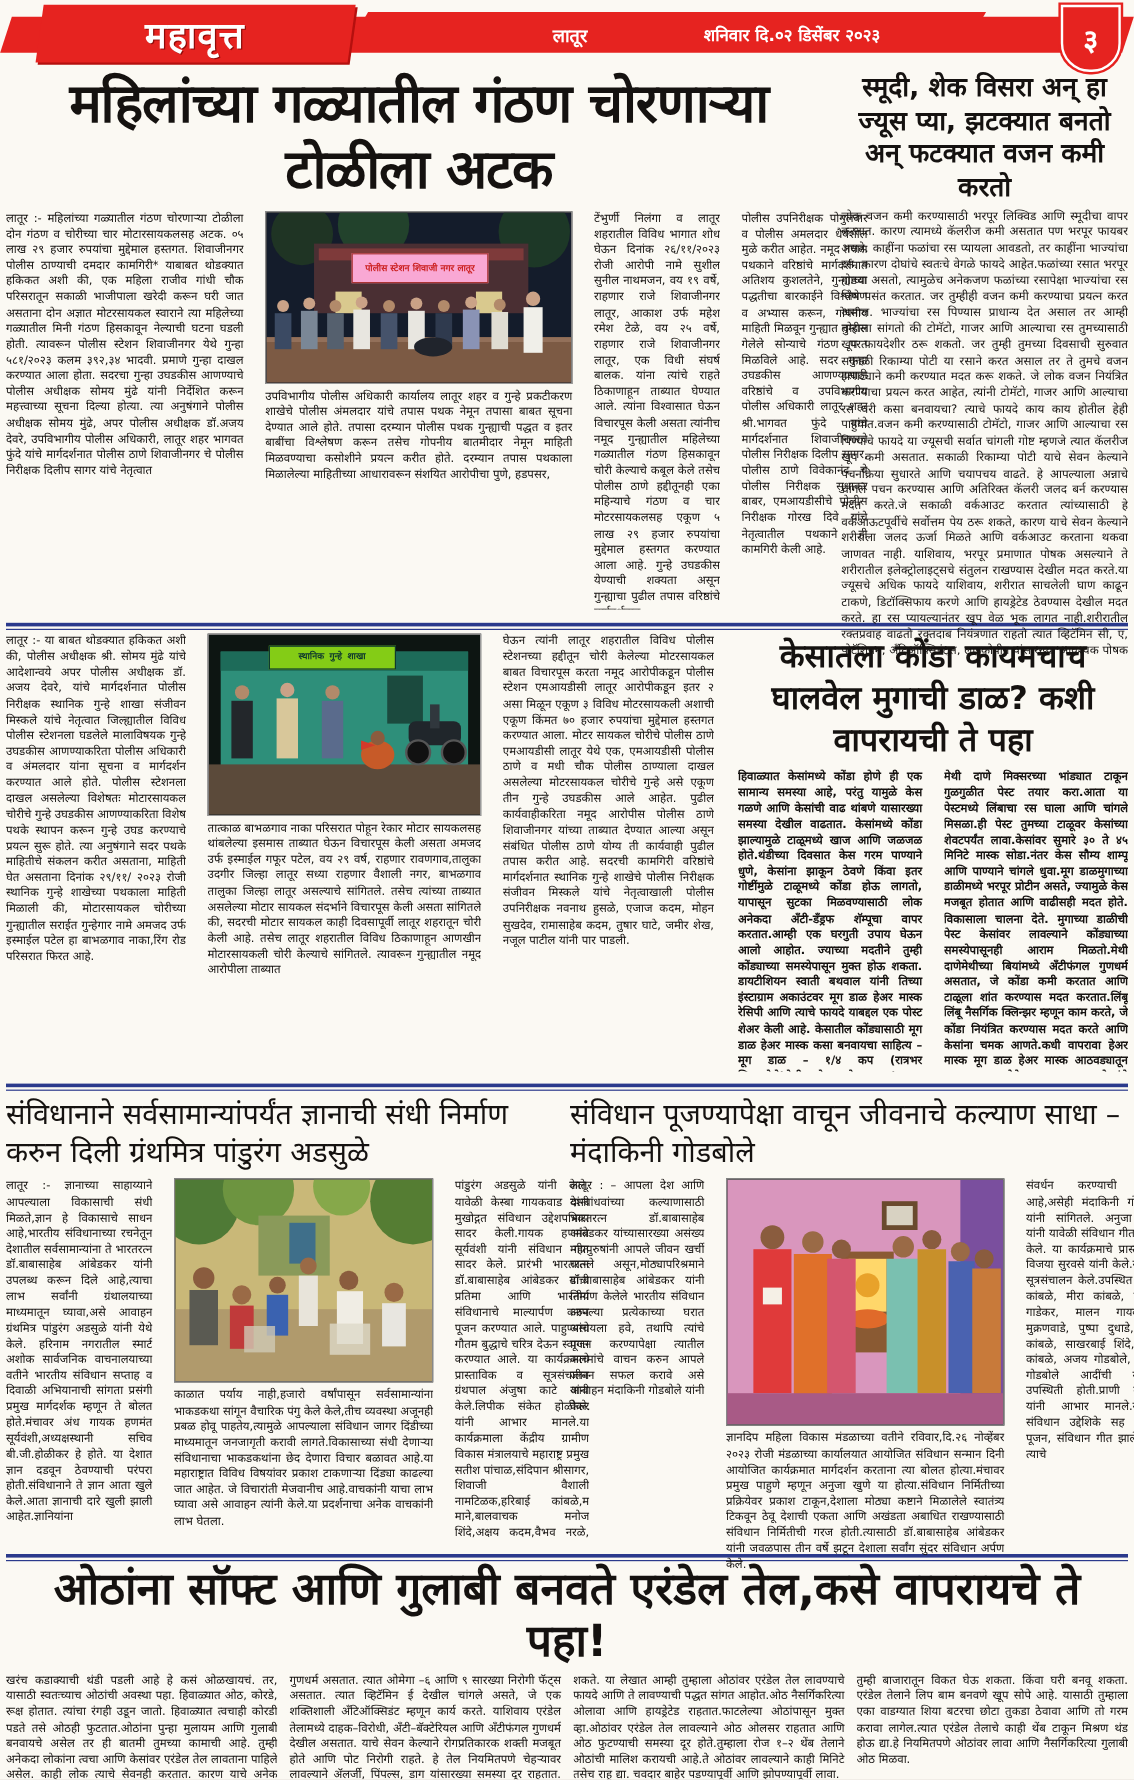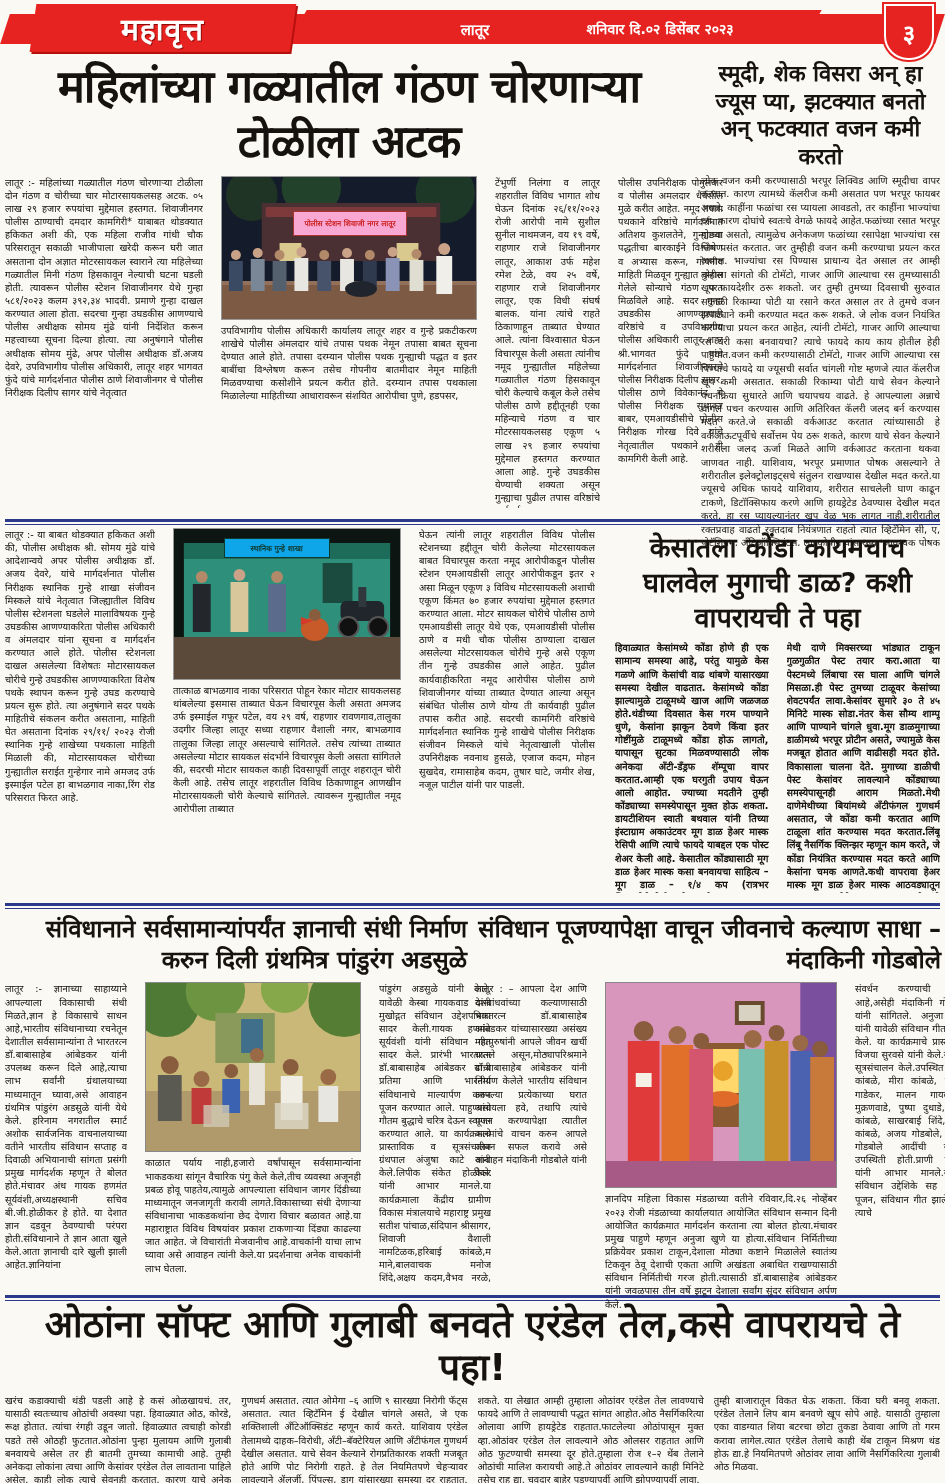--- a/index.html
+++ b/index.html
@@ -13,21 +13,21 @@
   .brand{color:#fff;font-size:30px;font-weight:bold;letter-spacing:1px;transform:skewX(8deg);text-shadow:1px 1px 0 #8f0b09;}
   .mast-city{position:absolute;left:380px;top:15px;width:180px;text-align:center;color:#fff;font-size:15px;font-weight:bold;}
   .mast-date{position:absolute;right:140px;top:15px;width:280px;text-align:center;color:#fff;font-size:14px;font-weight:bold;}
   .pagebadge{position:absolute;right:6px;top:0;width:46px;height:52px;background:#e62320;border-radius:0 0 24px 24px;border:2px solid #fff;box-shadow:0 0 0 2px #e62320;display:flex;align-items:center;justify-content:center;color:#fff;font-size:24px;font-weight:bold;}
   
   .rule{border-top:3px solid #2b3a8c;border-bottom:1px solid #2b3a8c;height:2px;margin:3px 0;}
   
   .h-main{font-size:45px;font-weight:bold;text-align:center;line-height:1.22;letter-spacing:-1px;margin:2px 0 6px 0;}
   .h-side{font-size:22px;font-weight:bold;text-align:center;line-height:1.25;margin:2px 0 4px 0;}
   .h-mid{font-size:26px;font-weight:bold;text-align:center;line-height:1.3;margin:2px 0 6px 0;}
-  .h-bot{font-size:24px;font-weight:bold;text-align:right;line-height:1.3;margin:2px 0 6px 0;}
+  .h-bot{font-size:24px;font-weight:normal;text-align:left;line-height:1.3;margin:2px 0 6px 0;}
   .h-strip{font-size:37px;font-weight:bold;text-align:center;line-height:1.15;margin:1px 0 5px 0;}
   
   .col{font-size:9.6px;line-height:1.37;text-align:justify;overflow:hidden;}
   .sec{display:flex;gap:8px;}
   .grid{display:grid;gap:18px;}
   .photo{position:relative;border:1px solid #999;background:#222;overflow:hidden;}
   .photo svg{display:block;width:100%;height:100%;}
   .photo-sign{position:absolute;color:#c22;font-weight:bold;background:#f9a8d4;border:1px solid #a33;text-align:center;line-height:1.2;display:flex;align-items:center;justify-content:center;}
   .stack{display:flex;flex-direction:column;gap:4px;}
 </style>
@@ -127,21 +127,21 @@
               <circle cx="104" cy="48" r="6" fill="#b28a6a"></circle>
                 <rect x="95" y="55" width="18" height="48" fill="#5a6b8c"></rect>
               <ellipse cx="142" cy="100" rx="14" ry="12" fill="#c75a28"></ellipse>
                 <circle cx="142" cy="86" r="6" fill="#8a5c3e"></circle>
               <rect x="168" y="72" width="44" height="20" rx="6" fill="#20262b"></rect>
               <circle cx="176" cy="98" r="10" fill="#111" stroke="#555" stroke-width="2"></circle>
               <circle cx="206" cy="98" r="10" fill="#111" stroke="#555" stroke-width="2"></circle>
               <rect x="186" y="58" width="8" height="20" fill="#30373d"></rect>
               <polygon points="128,88 140,92 128,96" fill="#d43a2a"></polygon>
             </svg>
-            <div class="photo-sign" style="left:22%;top:6%;width:46%;height:12%;font-size:7.5px;background:#0ea5e9;color:#0f3a2e;border-color:#0f3a2e;">स्थानिक गुन्हे शाखा</div>
+            <div class="photo-sign" style="left:22%;top:6%;width:46%;height:12%;font-size:7.5px;background:#84cc16;color:#0f3a2e;border-color:#0f3a2e;font-family:Liberation Mono, monospace;">स्थानिक गुन्हे शाखा</div>
           </div>
           <div class="col" style="flex:1;">तात्काळ बाभळगाव नाका परिसरात पोहून रेकार मोटार सायकलसह थांबलेल्या इसमास ताब्यात घेऊन विचारपूस केली असता अमजद उर्फ इस्माईल गफूर पटेल, वय २९ वर्ष, राहणार रावणगाव,तालुका उदगीर जिल्हा लातूर सध्या राहणार वैशाली नगर, बाभळगाव तालुका जिल्हा लातूर असल्याचे सांगितले. तसेच त्यांच्या ताब्यात असलेल्या मोटार सायकल संदर्भाने विचारपूस केली असता सांगितले की, सदरची मोटार सायकल काही दिवसापूर्वी लातूर शहरातून चोरी केली आहे. तसेच लातूर शहरातील विविध ठिकाणाहून आणखीन मोटारसायकली चोरी केल्याचे सांगितले. त्यावरून गुन्ह्यातील नमूद आरोपीला ताब्यात</div>
         </div>
         <div class="col">घेऊन त्यांनी लातूर शहरातील विविध पोलीस स्टेशनच्या हद्दीतून चोरी केलेल्या मोटरसायकल बाबत विचारपूस करता नमूद आरोपीकडून पोलीस स्टेशन एमआयडीसी लातूर आरोपीकडून इतर २ असा मिळून एकूण ३ विविध मोटरसायकली अशाची एकूण किंमत ७० हजार रुपयांचा मुद्देमाल हस्तगत करण्यात आला. मोटर सायकल चोरीचे पोलीस ठाणे एमआयडीसी लातूर येथे एक, एमआयडीसी पोलीस ठाणे व मधी चौक पोलीस ठाण्याला दाखल असलेल्या मोटरसायकल चोरीचे गुन्हे असे एकूण तीन गुन्हे उघडकीस आले आहेत. पुढील कार्यवाहीकरिता नमूद आरोपीस पोलीस ठाणे शिवाजीनगर यांच्या ताब्यात देण्यात आल्या असून संबंधित पोलीस ठाणे योग्य ती कार्यवाही पुढील तपास करीत आहे. सदरची कामगिरी वरिष्ठांचे मार्गदर्शनात स्थानिक गुन्हे शाखेचे पोलीस निरीक्षक संजीवन मिस्कले यांचे नेतृत्वाखाली पोलीस उपनिरीक्षक नवनाथ हुसळे, एजाज कदम, मोहन सुखदेव, रामासाहेब कदम, तुषार घाटे, जमीर शेख, नजूल पाटील यांनी पार पाडली.</div>
       </div>
     </div>
 
     <div style="width:362px;margin-left:36px;">
       <div class="h-mid" style="font-size:27px;">केसातला कोंडा कायमचाच घालवेल मुगाची डाळ? कशी वापरायची ते पहा</div>
       <div class="grid" style="grid-template-columns:1fr 1fr;height:252px;font-weight:bold;">

